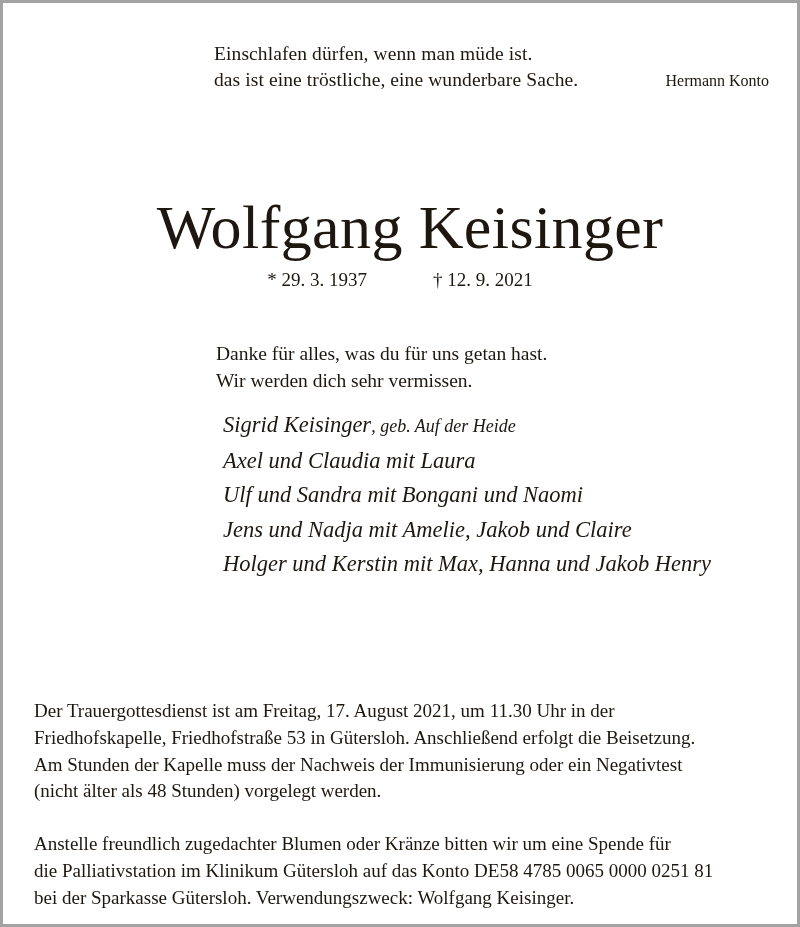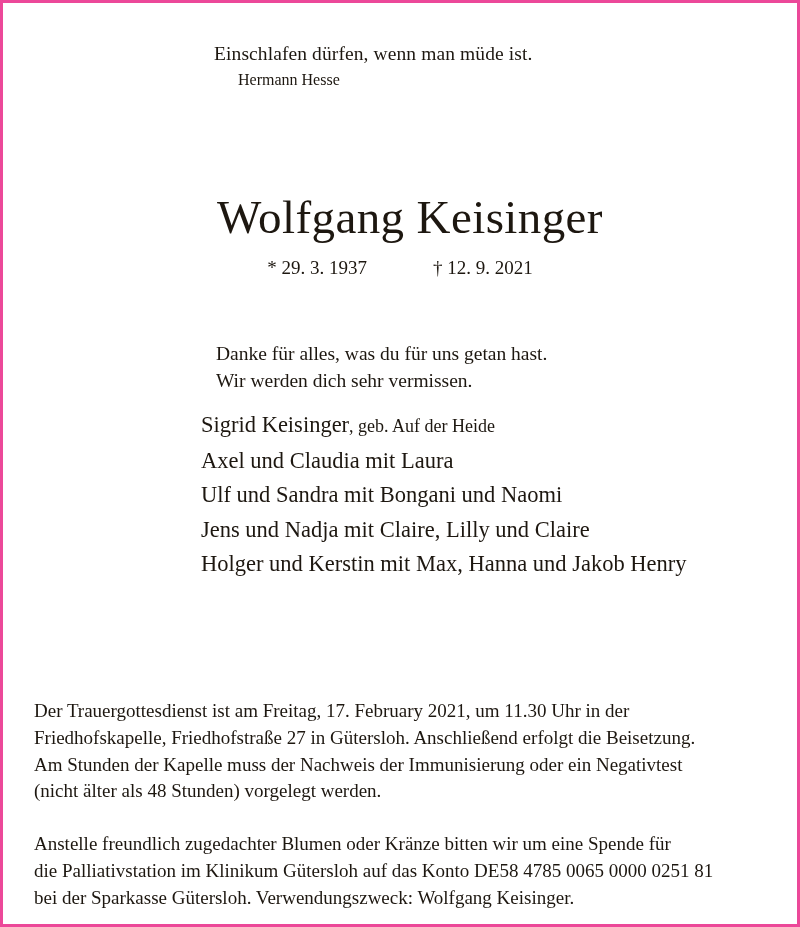--- a/index.html
+++ b/index.html
@@ -12,21 +12,21 @@
     font-family: "Liberation Serif", "DejaVu Serif", serif;
     color: #1d1710;
   }
 
   .notice {
     position: relative;
     width: 800px;
     height: 927px;
     box-sizing: border-box;
     background: #ffffff;
-    border: 3px solid #ec4899;
+    border: 3px solid #a3a3a3;
     overflow: hidden;
   }
 
   .inner {
     position: relative;
     width: 100%;
     height: 100%;
     box-sizing: border-box;
   }
 
@@ -61,25 +61,25 @@
   
   .name-block {
     position: absolute;
     left: 0;
     right: 0;
     top: 183px;
     text-align: center;
   }
 
   .deceased-name {
-    font-size: 47px;
+    font-size: 62px;
     line-height: 62px;
     font-weight: normal;
     letter-spacing: 0.4px;
-    margin: 0;
+    margin: 10px;
     padding-left: 20px;
   }
 
   .dates-row {
     margin-top: 8px;
     font-size: 19px;
     line-height: 24px;
     display: flex;
     justify-content: center;
     gap: 66px;
@@ -98,23 +98,24 @@
   }
 
   .message-line {
     font-size: 19.5px;
     line-height: 27px;
     white-space: nowrap;
   }
 
   .family-block {
     position: absolute;
-    left: 198px;
+    left: 220px;
     top: 405px;
     right: 20px;
+    font-style: italic;
   }
 
   .family-line {
     font-size: 22.5px;
     line-height: 34.6px;
     white-space: nowrap;
   }
 
   .family-line .surname-suffix {
     font-size: 18px;
@@ -155,50 +156,51 @@
 </style>
 </head>
 <body>
 
 <div class="notice">
   <div class="inner">
 
     <div class="quote-block">
       <div class="quote-line">Einschlafen dürfen, wenn man müde ist.</div>
       <div class="quote-last-row">
-        <div class="quote-attribution">Hermann Hesse</div>
+        <div class="quote-line">das ist eine tröstliche, eine wunderbare Sache.</div>
+        <div class="quote-attribution">Hermann Konto</div>
       </div>
     </div>
 
     <div class="name-block">
       <h1 class="deceased-name">Wolfgang Keisinger</h1>
       <div class="dates-row">
         <span class="date-item">* 29. 3. 1937</span>
         <span class="date-item">† 12. 9. 2021</span>
       </div>
     </div>
 
     <div class="message-block">
       <div class="message-line">Danke für alles, was du für uns getan hast.</div>
       <div class="message-line">Wir werden dich sehr vermissen.</div>
     </div>
 
     <div class="family-block">
       <div class="family-line"><span>Sigrid Keisinger</span><span class="surname-suffix">, geb. Auf der Heide</span></div>
       <div class="family-line">Axel und Claudia mit Laura</div>
       <div class="family-line">Ulf und Sandra mit Bongani und Naomi</div>
-      <div class="family-line">Jens und Nadja mit Claire, Lilly und Claire</div>
+      <div class="family-line">Jens und Nadja mit Amelie, Jakob und Claire</div>
       <div class="family-line">Holger und Kerstin mit Max, Hanna und Jakob Henry</div>
     </div>
 
 
     <div class="details-block">
       <p class="detail-paragraph">
-        <span class="pline">Der Trauergottesdienst ist am Freitag, 17. February 2021, um 11.30 Uhr in der</span>
-        <span class="pline">Friedhofskapelle, Friedhofstraße 27 in Gütersloh. Anschließend erfolgt die Beisetzung.</span>
+        <span class="pline">Der Trauergottesdienst ist am Freitag, 17. August 2021, um 11.30 Uhr in der</span>
+        <span class="pline">Friedhofskapelle, Friedhofstraße 53 in Gütersloh. Anschließend erfolgt die Beisetzung.</span>
         <span class="pline">Am Stunden der Kapelle muss der Nachweis der Immunisierung oder ein Negativtest</span>
         <span class="pline">(nicht älter als 48 Stunden) vorgelegt werden.</span>
       </p>
       <p class="detail-paragraph">
         <span class="pline">Anstelle freundlich zugedachter Blumen oder Kränze bitten wir um eine Spende für</span>
         <span class="pline">die Palliativstation im Klinikum Gütersloh auf das Konto DE58 4785 0065 0000 0251 81</span>
         <span class="pline">bei der Sparkasse Gütersloh. Verwendungszweck: Wolfgang Keisinger.</span>
       </p>
     </div>
 

